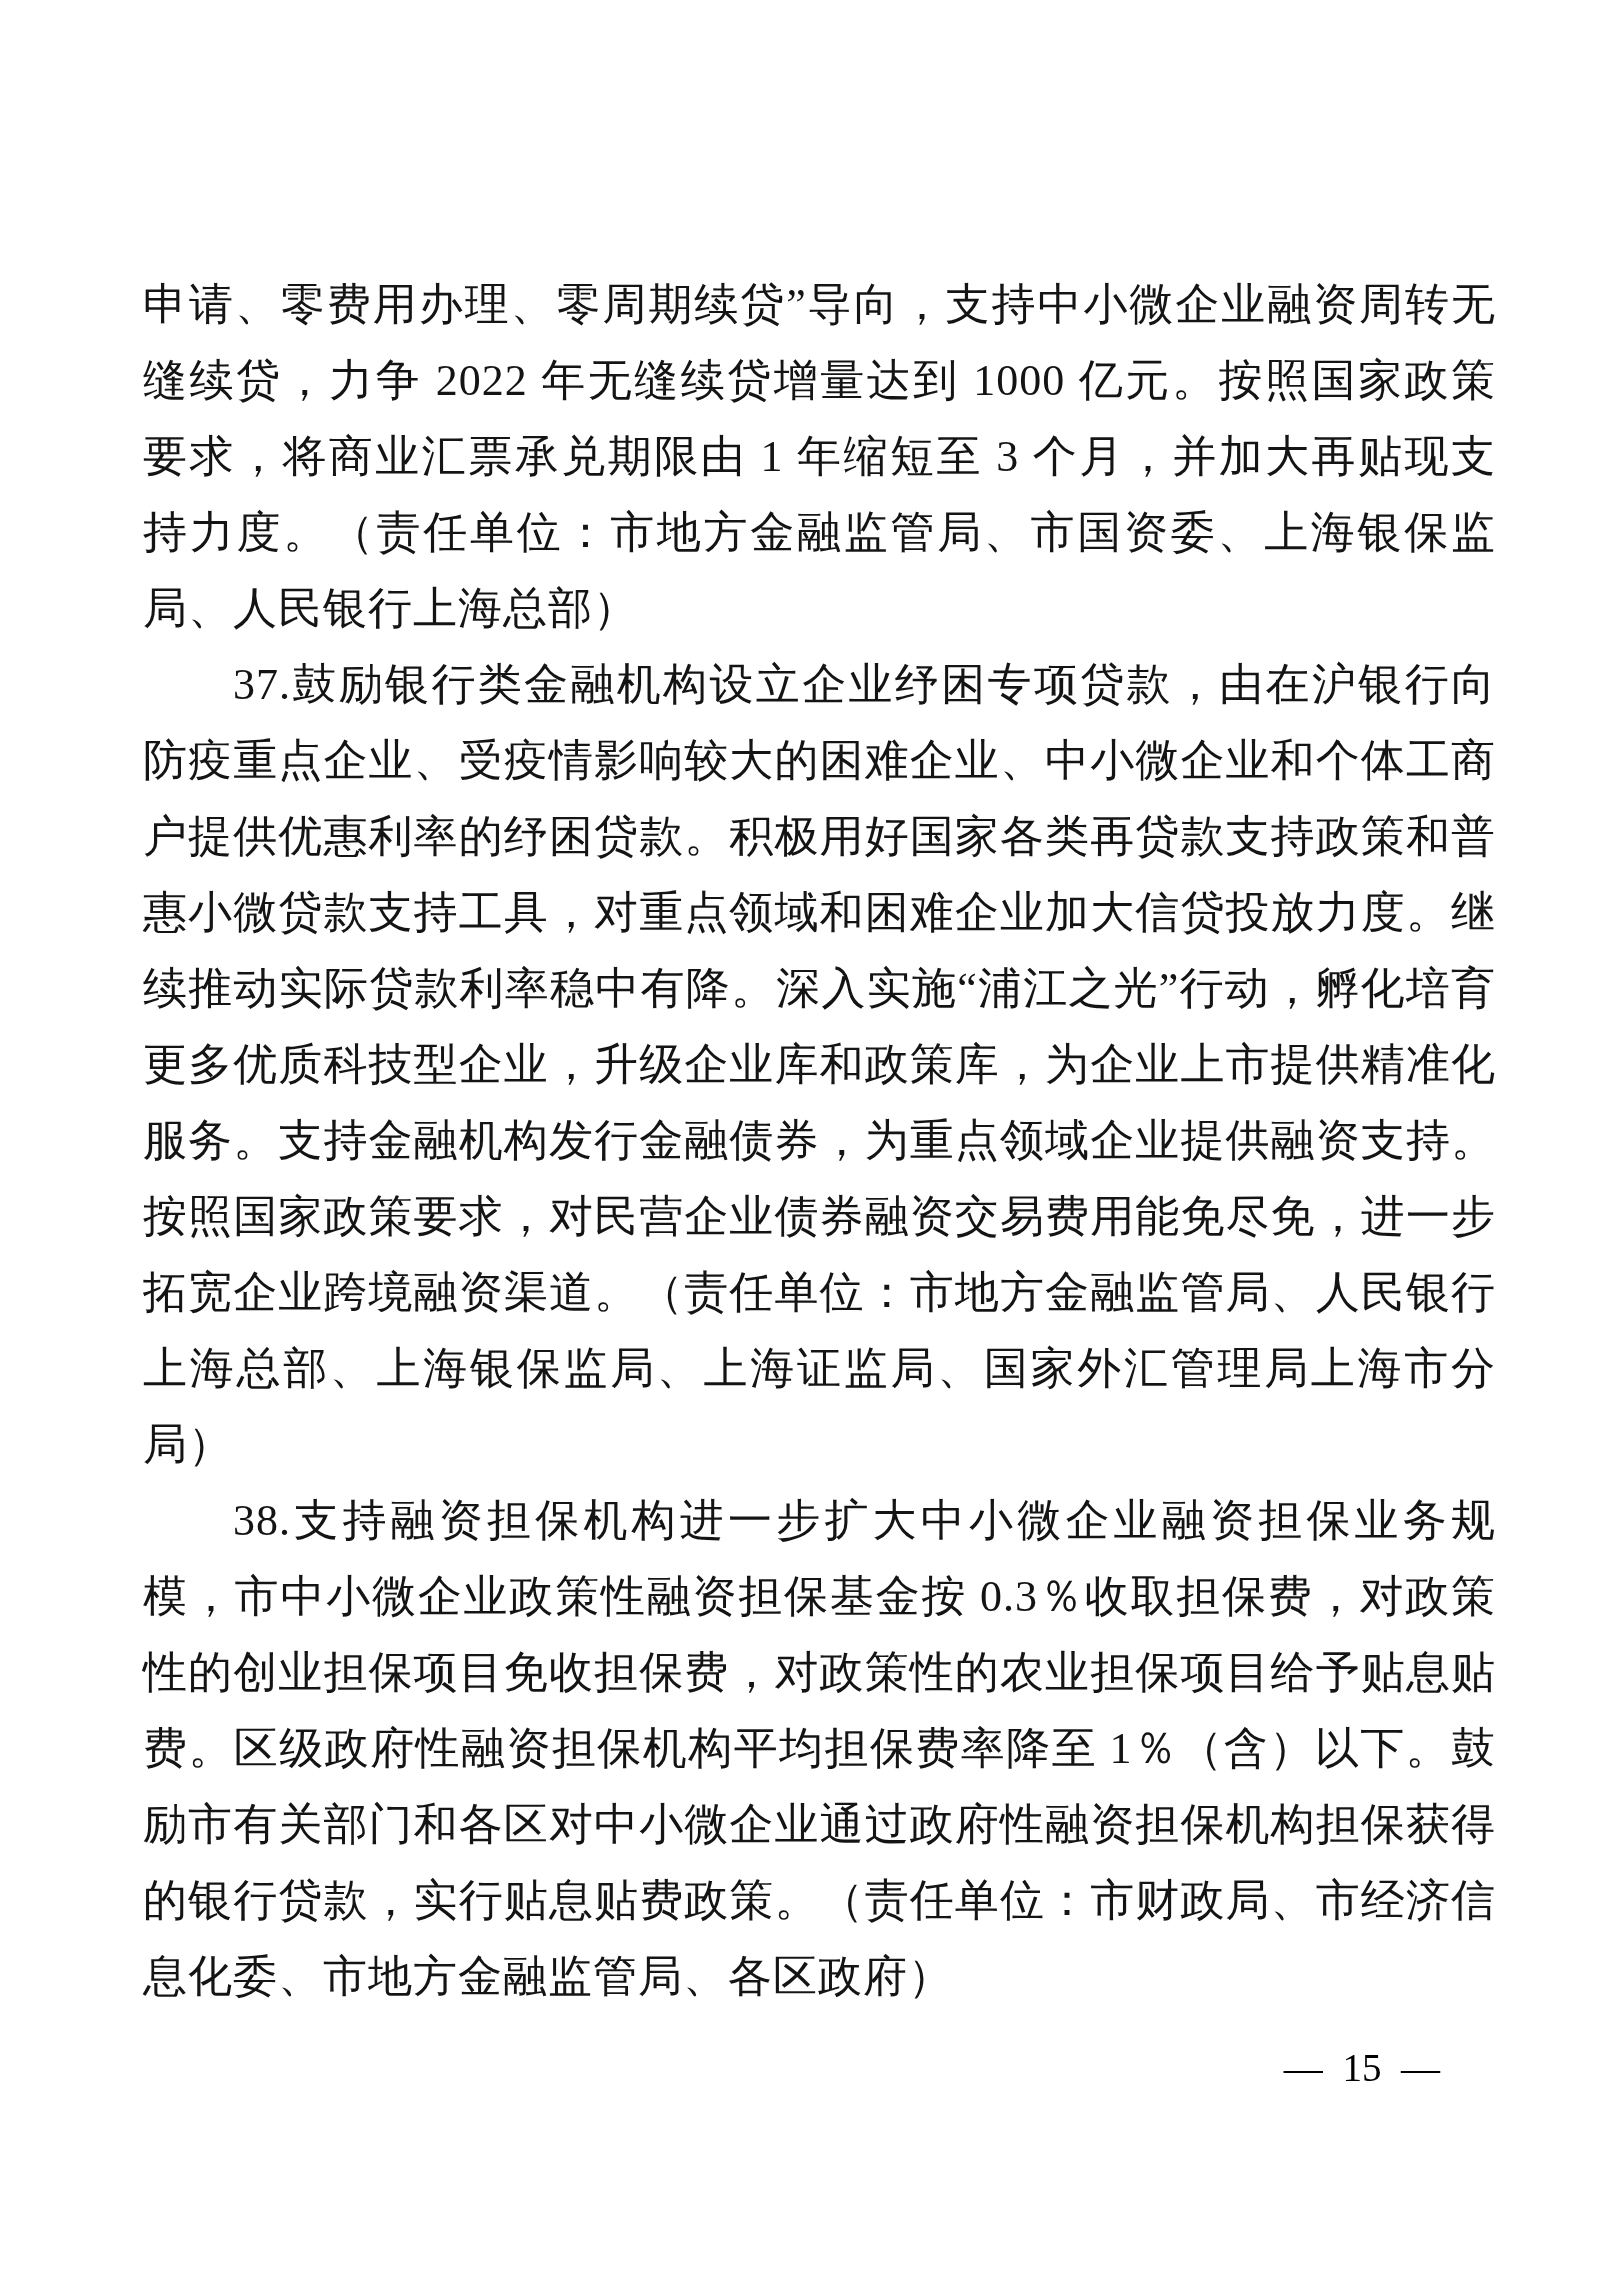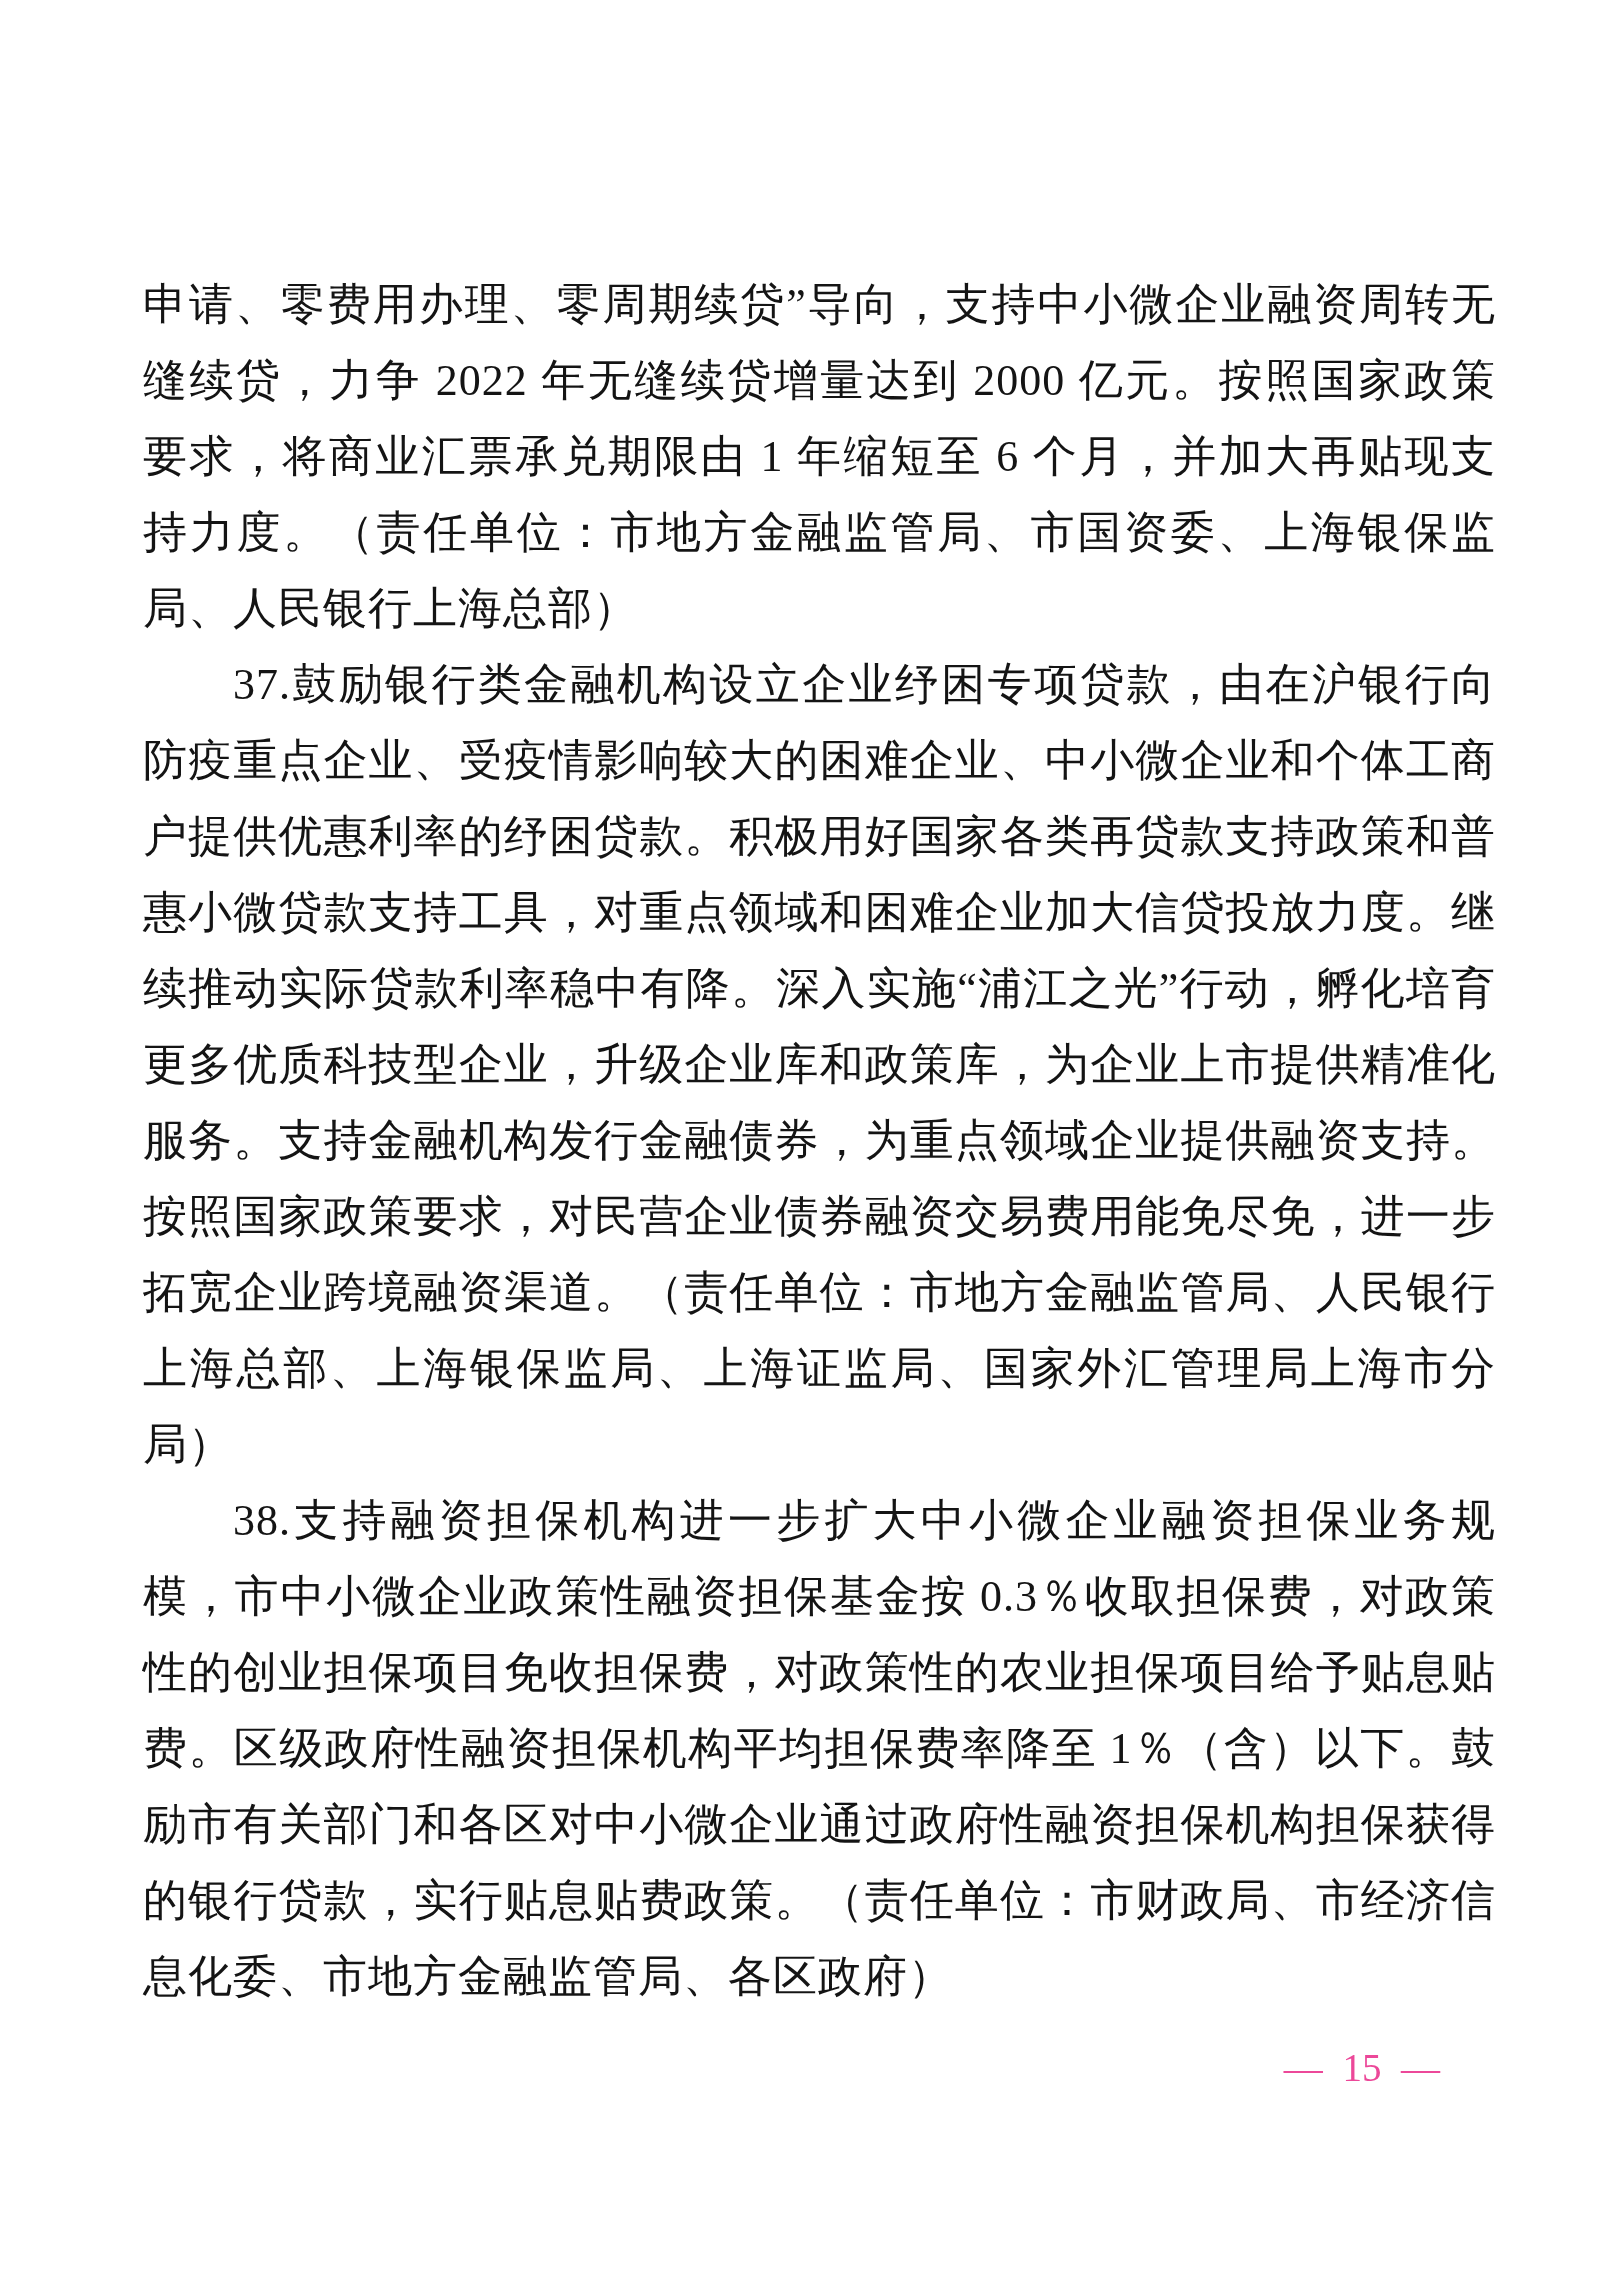--- a/index.html
+++ b/index.html
@@ -35,34 +35,34 @@
   }
   .para.indent {
     text-indent: 90px;
   }
   .footer {
     position: absolute;
     top: 2045px;
     right: 181px;
     font-size: 39px;
     line-height: 45px;
-    color: #ec4899;
+    color: #000000;
     white-space: nowrap;
   }
   .footer .pagenum {
     margin: 0 19.6px;
   }
 </style>
 </head>
 <body>
 
 <div class="page">
 
   <div class="content">
-    <p class="para">申请、零费用办理、零周期续贷”导向，支持中小微企业融资周转无缝续贷，力争 2022 年无缝续贷增量达到 2000 亿元。按照国家政策要求，将商业汇票承兑期限由 1 年缩短至 6 个月，并加大再贴现支持力度。（责任单位：市地方金融监管局、市国资委、上海银保监局、人民银行上海总部）</p>
+    <p class="para">申请、零费用办理、零周期续贷”导向，支持中小微企业融资周转无缝续贷，力争 2022 年无缝续贷增量达到 1000 亿元。按照国家政策要求，将商业汇票承兑期限由 1 年缩短至 3 个月，并加大再贴现支持力度。（责任单位：市地方金融监管局、市国资委、上海银保监局、人民银行上海总部）</p>
     <p class="para indent">37.鼓励银行类金融机构设立企业纾困专项贷款，由在沪银行向防疫重点企业、受疫情影响较大的困难企业、中小微企业和个体工商户提供优惠利率的纾困贷款。积极用好国家各类再贷款支持政策和普惠小微贷款支持工具，对重点领域和困难企业加大信贷投放力度。继续推动实际贷款利率稳中有降。深入实施“浦江之光”行动，孵化培育更多优质科技型企业，升级企业库和政策库，为企业上市提供精准化服务。支持金融机构发行金融债券，为重点领域企业提供融资支持。按照国家政策要求，对民营企业债券融资交易费用能免尽免，进一步拓宽企业跨境融资渠道。（责任单位：市地方金融监管局、人民银行上海总部、上海银保监局、上海证监局、国家外汇管理局上海市分局）</p>
     <p class="para indent">38.支持融资担保机构进一步扩大中小微企业融资担保业务规模，市中小微企业政策性融资担保基金按 0.3％收取担保费，对政策性的创业担保项目免收担保费，对政策性的农业担保项目给予贴息贴费。区级政府性融资担保机构平均担保费率降至 1％（含）以下。鼓励市有关部门和各区对中小微企业通过政府性融资担保机构担保获得的银行贷款，实行贴息贴费政策。（责任单位：市财政局、市经济信息化委、市地方金融监管局、各区政府）</p>
   </div>
 
   <div class="footer">
     <span>—</span><span class="pagenum">15</span><span>—</span>
   </div>
 
 </div>
 

